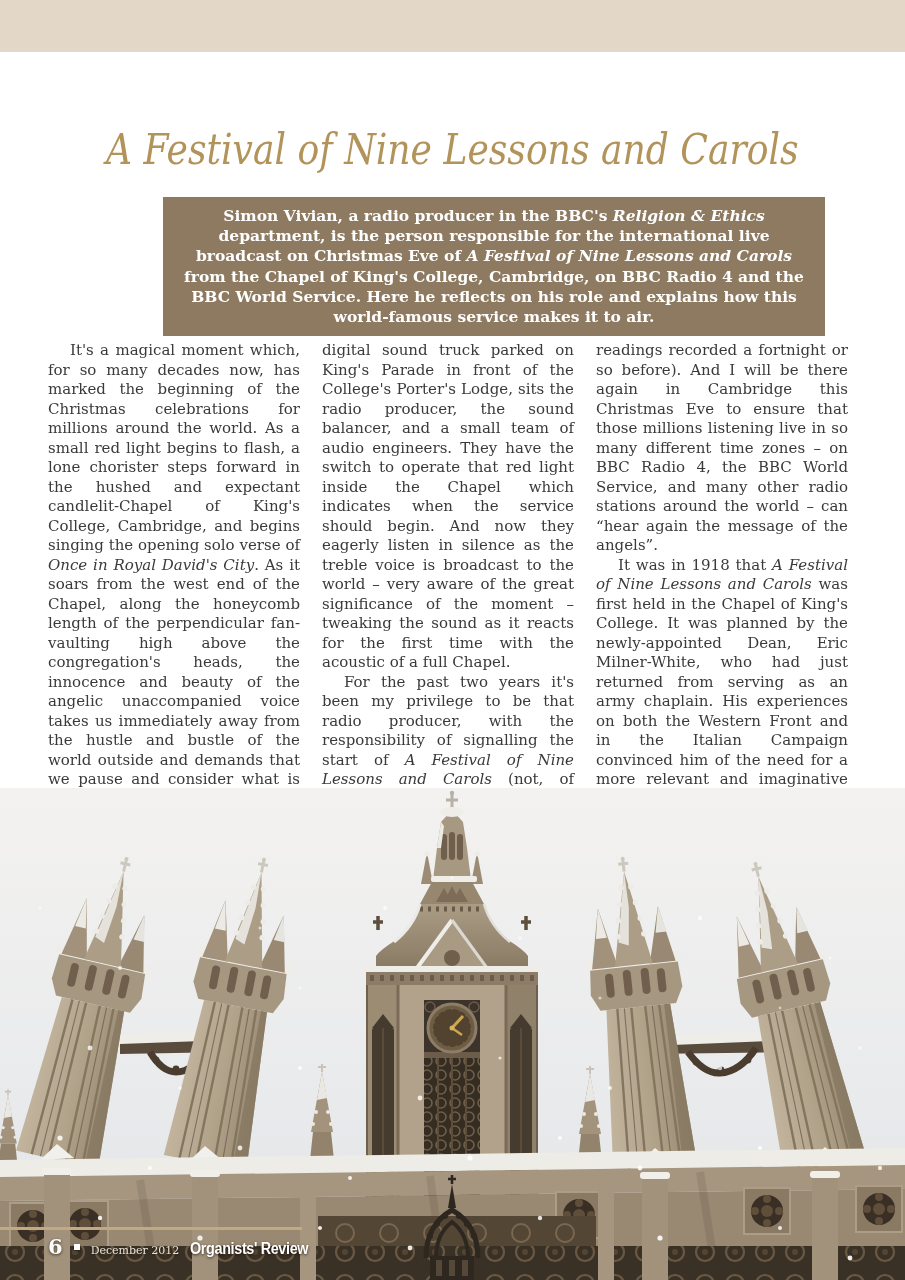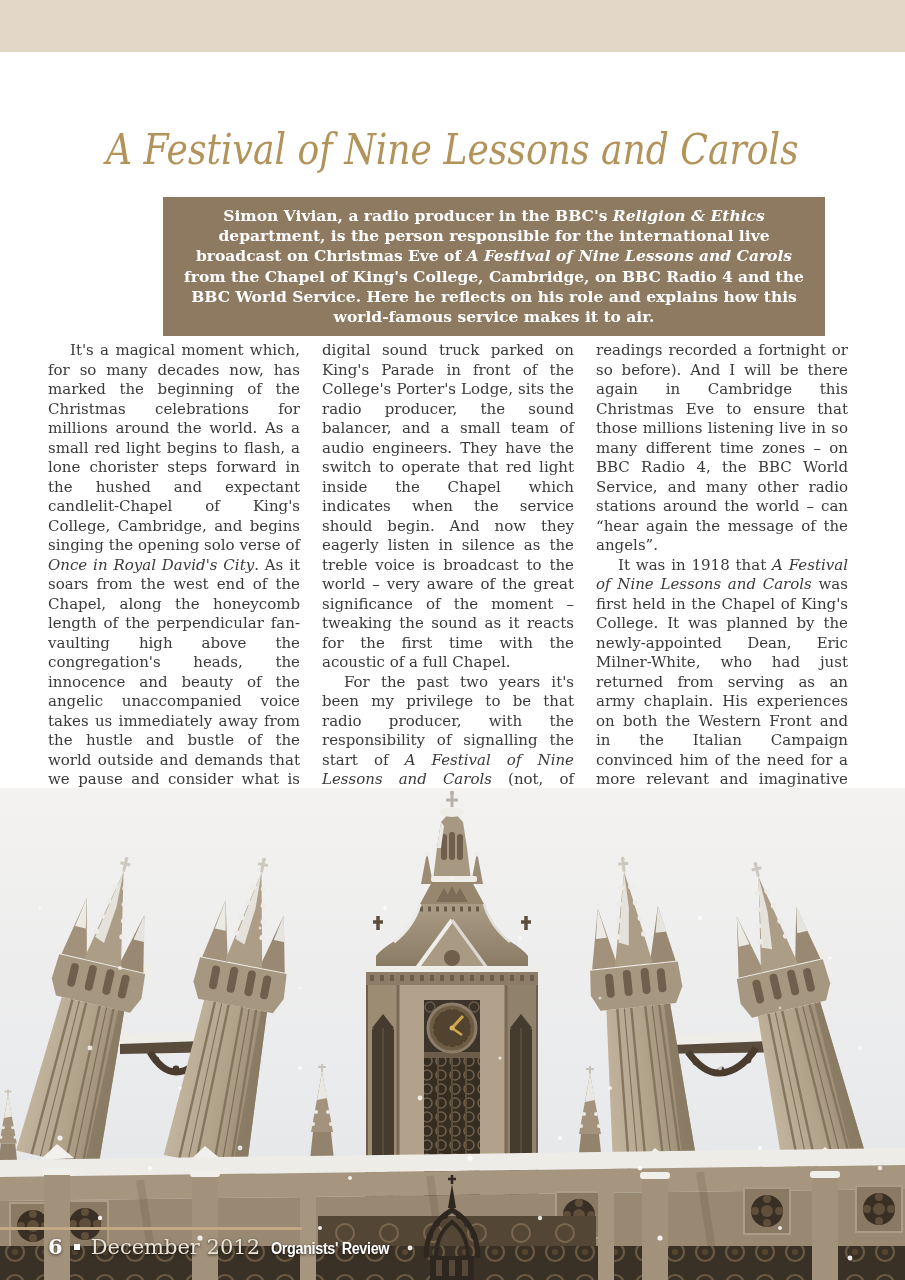--- a/index.html
+++ b/index.html
@@ -49,21 +49,21 @@
     position:absolute; top:439px; left:0; width:302px; height:3px;
     background:#c2a983;
   }
   .page-footer {
     position:absolute; top:446px; left:48px;
     display:flex; align-items:baseline; gap:11px; color:#ffffff;
     text-shadow:0 1px 3px rgba(20,15,8,0.75);
   }
   .page-footer .num { font-size:21px; font-weight:bold; font-family:"DejaVu Serif", serif; }
   .page-footer .bullet { width:6px; height:6px; background:#ffffff; align-self:center; box-shadow:0 1px 2px rgba(20,15,8,0.6); }
-  .page-footer .issue { font-size:21px; font-family:"DejaVu Serif", serif; color:#eae4d8; }
+  .page-footer .issue { font-size:11px; font-family:"DejaVu Serif", serif; color:#eae4d8; }
   .page-footer .pub {
     font-size:16px; font-weight:bold; font-family:"Liberation Sans", sans-serif;
     letter-spacing:-0.4px; transform:scaleX(0.9); transform-origin:left center;
   }
 </style>
 </head>
 <body>
 
 <div class="page">
   <div class="top-band"></div>

